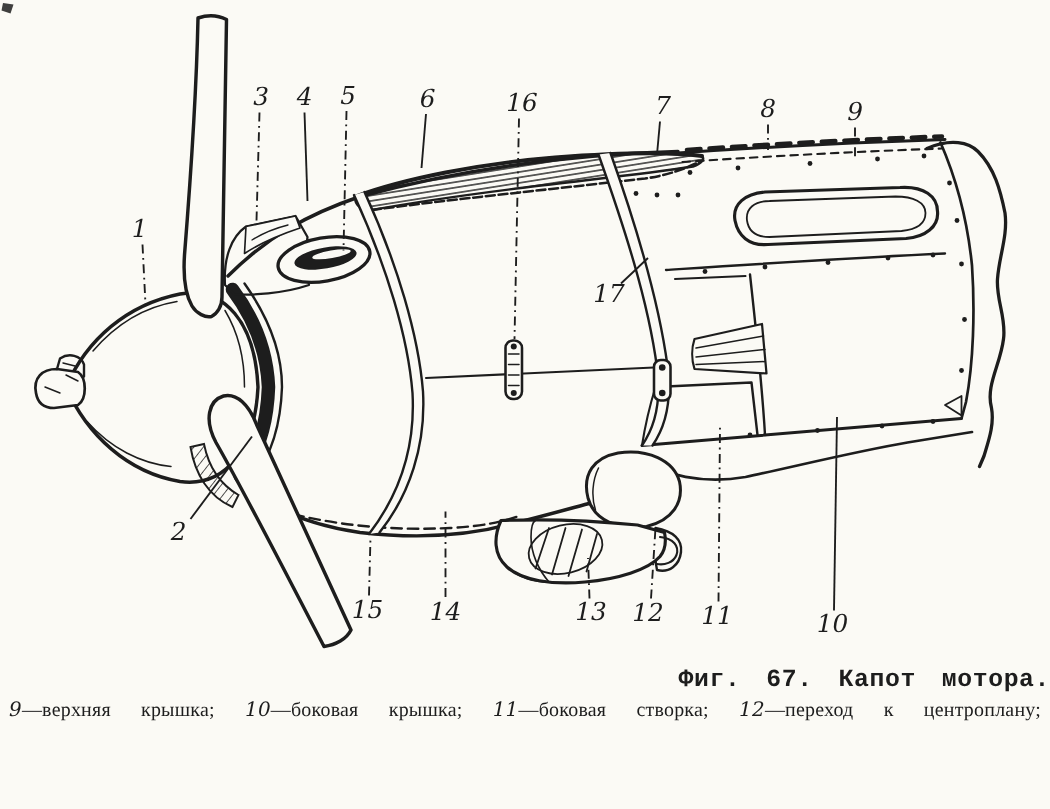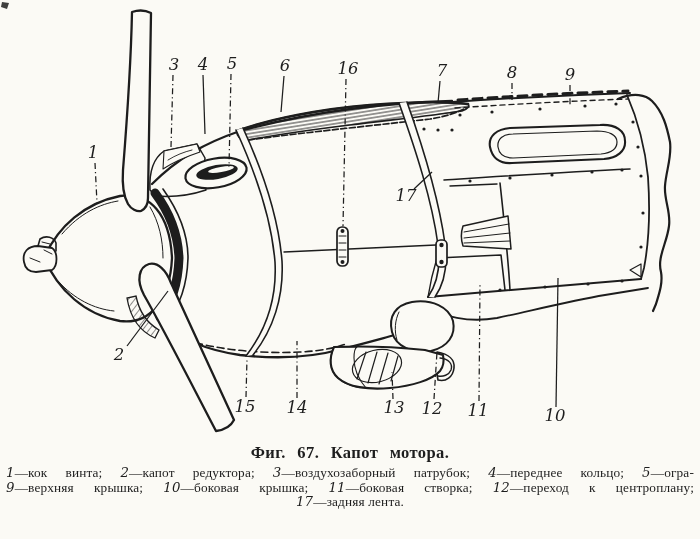--- a/index.html
+++ b/index.html
@@ -6,22 +6,22 @@
   .page{position:relative;width:700px;height:539px;background:#fbfaf5;overflow:hidden;
         font-family:"Liberation Serif",serif;color:#1d1d1d;}
   .figure-area{position:absolute;top:0;left:0;width:700px;height:440px;}
   svg{display:block;}
   .ln{stroke:#1d1d1d;fill:none;stroke-linecap:round;stroke-linejoin:round;}
   .w{fill:#fbfaf5;}
   .callout-num{font-family:"DejaVu Serif",serif;font-style:italic;font-size:16.5px;
                fill:#1d1d1d;text-anchor:middle;}
   .leader{stroke:#1d1d1d;stroke-width:1.25;fill:none;}
   .leader.dashdot{stroke-dasharray:6 3 1.2 3;}
-  .cap-title{position:absolute;top:443px;left:0;width:100%;text-align:center;
-             font-weight:bold;font-size:16.5px;letter-spacing:.4px;word-spacing:7px;}
+  .cap-title{position:absolute;top:443px;left:0;width:100%;text-align:right;
+             font-weight:bold;font-size:16.5px;letter-spacing:.4px;word-spacing:7px;font-family:Liberation Mono, monospace;}
   .cap-lines{position:absolute;top:466px;left:6px;right:6px;font-size:13.3px;
              line-height:14.5px;letter-spacing:.15px;}
   .cap-line{text-align:justify;text-align-last:justify;}
   .cap-line.last{text-align:center;text-align-last:center;}
   .cap-line i{font-family:"DejaVu Serif",serif;font-style:italic;}
 </style>
 </head>
 <body>
 
 <div class="page">
@@ -208,17 +208,15 @@
           <polyline points="479,401 480,284" class="leader dashdot"></polyline>
           <text x="478" y="416" class="callout-num">11</text>
           <polyline points="556,407 558,278" class="leader solid"></polyline>
           <text x="555" y="421" class="callout-num">10</text>
         </g>
     </svg>
   </div>
 
   <div class="cap-title">Фиг. 67. Капот мотора.</div>
   <div class="cap-lines">
-      <div class="cap-line"><i>1</i>—кок винта; <i>2</i>—капот редуктора; <i>3</i>—воздухозаборный патрубок; <i>4</i>—переднее кольцо; <i>5</i>—огра-</div>
       <div class="cap-line"><i>9</i>—верхняя крышка; <i>10</i>—боковая крышка; <i>11</i>—боковая створка; <i>12</i>—переход к центроплану;</div>
-      <div class="cap-line last"><i>17</i>—задняя лента.</div>
     </div>
 </div>
 
 </body></html>

